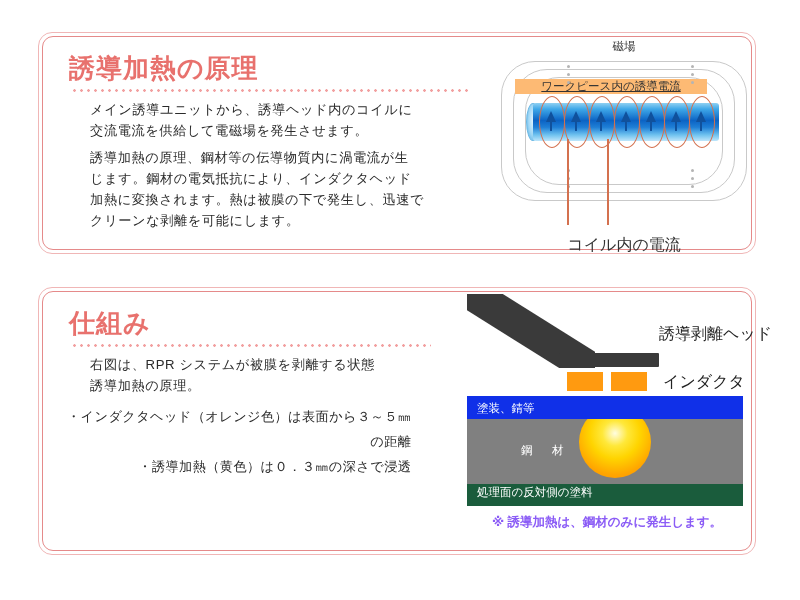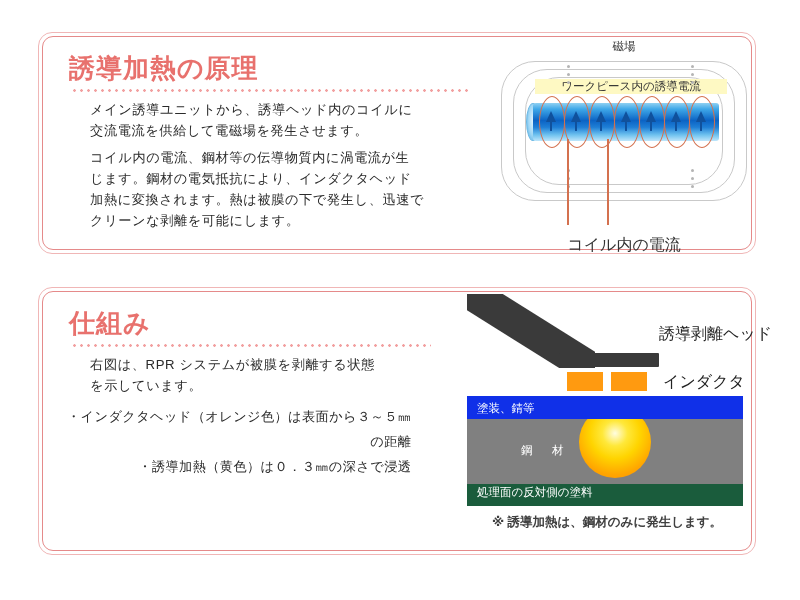--- a/index.html
+++ b/index.html
@@ -85,23 +85,23 @@
   .fl3{left:30px; top:38px;  width:198px; height:108px;}
   .dotcol{
     position:absolute;width:3px;height:3px;border-radius:50%;
     background:#b4b4b4;
   }
   .lbl-field{
     position:absolute;left:0;top:0;width:258px;text-align:center;
     font-size:11.5px;color:#333;white-space:nowrap;
   }
   .lbl-eddy{
-    position:absolute;left:40px;top:40px;width:192px;
+    position:absolute;left:20px;top:40px;width:192px;
     text-align:center;font-size:11.5px;color:#333;
-    background:#fef9c3;white-space:nowrap;
+    background:#fdba74;white-space:nowrap;text-decoration:underline;
   }
   .cylinder{
     position:absolute;left:38px;top:64px;width:186px;height:38px;
     background:linear-gradient(180deg,
         #8fd0f2 0%, #3fa8e8 16%, #0b63c4 46%,
         #1f7fd6 64%, #6fc2ef 84%, #bfe6fb 100%);
     border-radius:3px;
   }
   .cyl-cap{
     position:absolute;left:31px;top:64px;width:14px;height:38px;
@@ -173,40 +173,40 @@
     background:#1030e8;
   }
   .diag-label{
     position:absolute;font-size:16px;color:#222;white-space:nowrap;
   }
   .dl-head{left:196px;top:14px;}
   .dl-ind{left:200px;top:62px;}
   .warn{
     position:absolute;left:4px;top:204px;width:280px;
     text-align:center;font-size:12.5px;font-weight:bold;
-    color:#404040;white-space:nowrap;
+    color:#8b5cf6;white-space:nowrap;
   }
 </style>
 </head>
 <body>
 
 <div class="page">
 
   <div class="card" id="card-principle">
     <div class="card-inner">
 
       <div class="sec-head" id="head-principle">誘導加熱の原理</div>
       <div class="dotline" id="dots-principle"></div>
 
       <div class="bodytext indent" id="p1a">
           <div style="text-indent:1.6em">メイン誘導ユニットから、誘導ヘッド内のコイルに</div>
           <div>交流電流を供給して電磁場を発生させます。</div>
         </div>
       <div class="bodytext indent" id="p1b">
-          <div style="text-indent:1.6em">コイル内の電流、鋼材等の伝導物質内に渦電流が生</div>
+          <div style="text-indent:1.6em">誘導加熱の原理、鋼材等の伝導物質内に渦電流が生</div>
           <div>じます。鋼材の電気抵抗により、インダクタヘッド</div>
           <div>加熱に変換されます。熱は被膜の下で発生し、迅速で</div>
           <div>クリーンな剥離を可能にします。</div>
         </div>
 
       <div id="coil-diagram">
 
         <div class="lbl-field">磁場</div>
 
         <div class="fieldline fl1"></div>
@@ -268,21 +268,21 @@
   </div>
 
   <div class="card" id="card-mechanism">
     <div class="card-inner">
 
       <div class="sec-head" id="head-mechanism">仕組み</div>
       <div class="dotline" id="dots-mechanism"></div>
 
       <div class="bodytext indent" id="p2a">
           <div style="text-indent:1.6em">右図は、RPR システムが被膜を剥離する状態</div>
-          <div>を示しています。</div>
+          <div>誘導加熱の原理。</div>
         </div>
 
       <div class="bullets">
         <div class="bullet">
           <span>・インダクタヘッド（オレンジ色）は表面から３～５㎜</span>
           <span class="cont">の距離</span>
         </div>
         <div class="bullet">
           <span>・誘導加熱（黄色）は０．３㎜の深さで浸透</span>
         </div>

